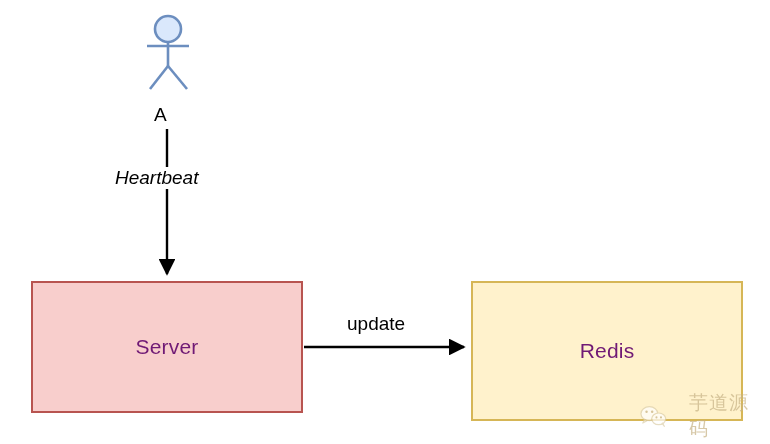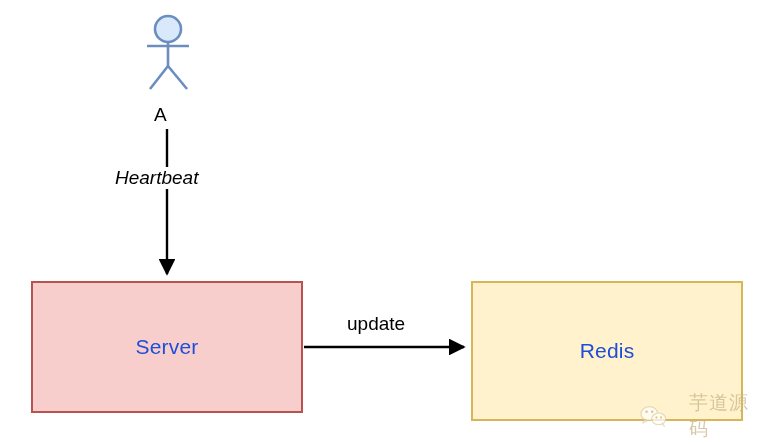--- a/index.html
+++ b/index.html
@@ -26,21 +26,21 @@
     width: 770px;
     height: 444px;
   }
   .node-box {
     position: absolute;
     box-sizing: border-box;
     display: flex;
     align-items: center;
     justify-content: center;
     font-size: 21px;
-    color: #1d4ed8;
+    color: #701a75;
     letter-spacing: 0.2px;
   }
   #server-node {
     left: 31px;
     top: 281px;
     width: 272px;
     height: 132px;
     background: #f8cecc;
     border: 2px solid #b85450;
   }

